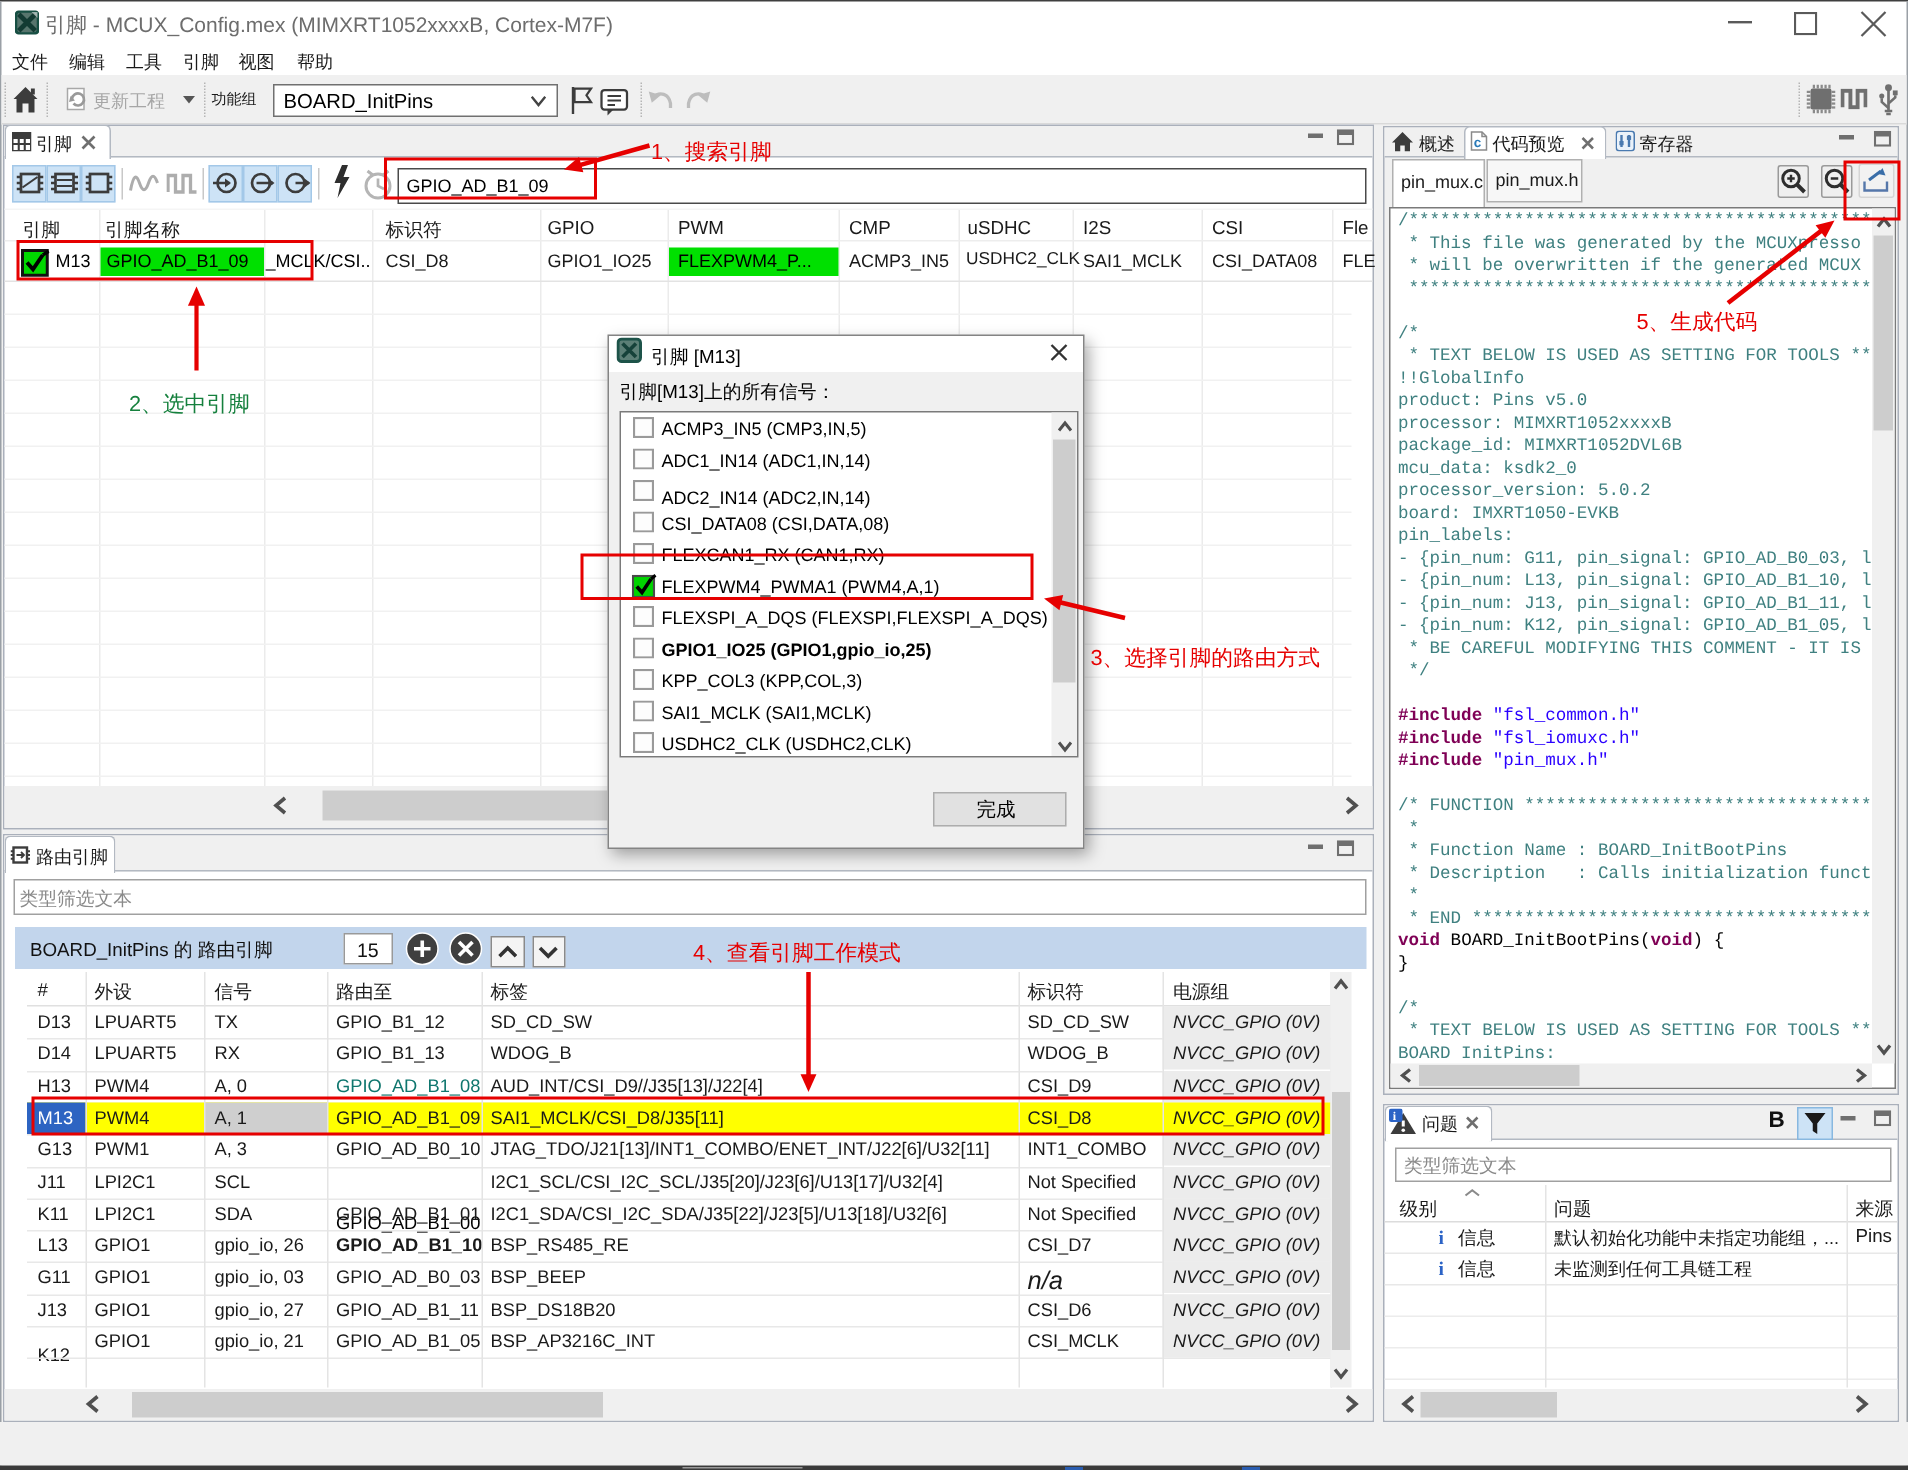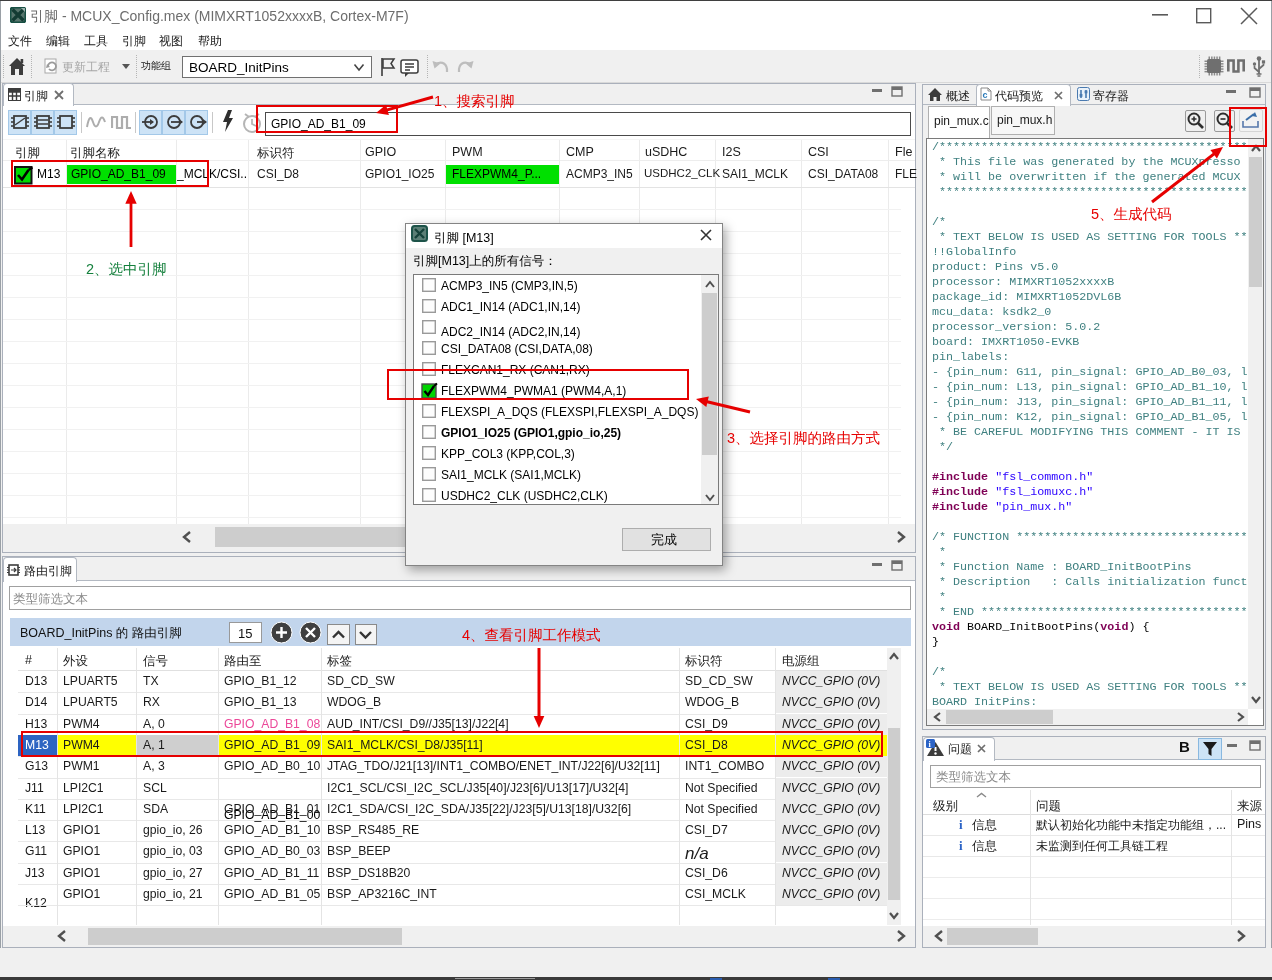--- a/index.html
+++ b/index.html
@@ -321,21 +321,21 @@
 <div class="ab" style="left:143px;top:695.3px;font-size:12.2px;color:#1a1a1a;font-weight:normal;white-space:nowrap;">RX</div>
 <div class="ab" style="left:224px;top:695.3px;font-size:12.2px;color:#1a1a1a;font-weight:normal;white-space:nowrap;">GPIO_B1_13</div>
 <div class="ab" style="left:327px;top:695.3px;font-size:12.2px;color:#1a1a1a;font-weight:normal;white-space:nowrap;width:350px;overflow:hidden">WDOG_B</div>
 <div class="ab" style="left:685px;top:695.3px;font-size:12.2px;color:#1a1a1a;font-weight:normal;white-space:nowrap;">WDOG_B</div>
 <div class="ab" style="left:782px;top:695.3px;font-size:12.2px;color:#1a1a1a;font-weight:normal;white-space:nowrap;font-style:italic">NVCC_GPIO (0V)</div>
 <div class="ab" style="left:18px;top:714px;width:869px;height:1px;background:#e8e8e8"></div>
 <div class="ab" style="left:775px;top:714px;width:112px;height:21px;background:#ececec"></div>
 <div class="ab" style="left:25px;top:716.6px;font-size:12.2px;color:#1a1a1a;font-weight:normal;white-space:nowrap;">H13</div>
 <div class="ab" style="left:63px;top:716.6px;font-size:12.2px;color:#1a1a1a;font-weight:normal;white-space:nowrap;">PWM4</div>
 <div class="ab" style="left:143px;top:716.6px;font-size:12.2px;color:#1a1a1a;font-weight:normal;white-space:nowrap;">A, 0</div>
-<div class="ab" style="left:224px;top:716.6px;font-size:12.2px;color:#ec4899;font-weight:normal;white-space:nowrap;">GPIO_AD_B1_08</div>
+<div class="ab" style="left:224px;top:716.6px;font-size:12.2px;color:#0f766e;font-weight:normal;white-space:nowrap;">GPIO_AD_B1_08</div>
 <div class="ab" style="left:327px;top:716.6px;font-size:12.2px;color:#1a1a1a;font-weight:normal;white-space:nowrap;width:350px;overflow:hidden">AUD_INT/CSI_D9//J35[13]/J22[4]</div>
 <div class="ab" style="left:685px;top:716.6px;font-size:12.2px;color:#1a1a1a;font-weight:normal;white-space:nowrap;">CSI_D9</div>
 <div class="ab" style="left:782px;top:716.6px;font-size:12.2px;color:#1a1a1a;font-weight:normal;white-space:nowrap;font-style:italic">NVCC_GPIO (0V)</div>
 <div class="ab" style="left:18px;top:735px;width:869px;height:1px;background:#e8e8e8"></div>
 <div class="ab" style="left:18px;top:735px;width:869px;height:21px;background:#ffff00"></div>
 <div class="ab" style="left:18px;top:735px;width:39px;height:21px;background:#2d64c2"></div>
 <div class="ab" style="left:136px;top:735px;width:82px;height:21px;background:#cfcfcf"></div>
 <div class="ab" style="left:25px;top:737.9px;font-size:12.2px;color:#fff;font-weight:normal;white-space:nowrap;">M13</div>
 <div class="ab" style="left:63px;top:737.9px;font-size:12.2px;color:#1a1a1a;font-weight:normal;white-space:nowrap;">PWM4</div>
 <div class="ab" style="left:143px;top:737.9px;font-size:12.2px;color:#1a1a1a;font-weight:normal;white-space:nowrap;">A, 1</div>
@@ -351,38 +351,38 @@
 <div class="ab" style="left:224px;top:759.2px;font-size:12.2px;color:#1a1a1a;font-weight:normal;white-space:nowrap;">GPIO_AD_B0_10</div>
 <div class="ab" style="left:327px;top:759.2px;font-size:12.2px;color:#1a1a1a;font-weight:normal;white-space:nowrap;width:350px;overflow:hidden">JTAG_TDO/J21[13]/INT1_COMBO/ENET_INT/J22[6]/U32[11]</div>
 <div class="ab" style="left:685px;top:759.2px;font-size:12.2px;color:#1a1a1a;font-weight:normal;white-space:nowrap;">INT1_COMBO</div>
 <div class="ab" style="left:782px;top:759.2px;font-size:12.2px;color:#1a1a1a;font-weight:normal;white-space:nowrap;font-style:italic">NVCC_GPIO (0V)</div>
 <div class="ab" style="left:18px;top:778px;width:869px;height:1px;background:#e8e8e8"></div>
 <div class="ab" style="left:775px;top:778px;width:112px;height:21px;background:#ececec"></div>
 <div class="ab" style="left:25px;top:780.5px;font-size:12.2px;color:#1a1a1a;font-weight:normal;white-space:nowrap;">J11</div>
 <div class="ab" style="left:63px;top:780.5px;font-size:12.2px;color:#1a1a1a;font-weight:normal;white-space:nowrap;">LPI2C1</div>
 <div class="ab" style="left:143px;top:780.5px;font-size:12.2px;color:#1a1a1a;font-weight:normal;white-space:nowrap;">SCL</div>
 <div class="ab" style="left:224px;top:775px;font-size:12.2px;color:#000000;font-weight:normal;white-space:nowrap;margin-top:33px;">GPIO_AD_B1_00</div>
-<div class="ab" style="left:327px;top:780.5px;font-size:12.2px;color:#1a1a1a;font-weight:normal;white-space:nowrap;width:350px;overflow:hidden">I2C1_SCL/CSI_I2C_SCL/J35[40]/J23[6]/U13[17]/U32[4]</div>
+<div class="ab" style="left:327px;top:780.5px;font-size:12.2px;color:#1a1a1a;font-weight:normal;white-space:nowrap;width:350px;overflow:hidden">I2C1_SCL/CSI_I2C_SCL/J35[20]/J23[6]/U13[17]/U32[4]</div>
 <div class="ab" style="left:685px;top:780.5px;font-size:12.2px;color:#1a1a1a;font-weight:normal;white-space:nowrap;">Not Specified</div>
 <div class="ab" style="left:782px;top:780.5px;font-size:12.2px;color:#1a1a1a;font-weight:normal;white-space:nowrap;font-style:italic">NVCC_GPIO (0V)</div>
 <div class="ab" style="left:18px;top:799px;width:869px;height:1px;background:#e8e8e8"></div>
 <div class="ab" style="left:775px;top:799px;width:112px;height:21px;background:#ececec"></div>
 <div class="ab" style="left:25px;top:801.8px;font-size:12.2px;color:#1a1a1a;font-weight:normal;white-space:nowrap;">K11</div>
 <div class="ab" style="left:63px;top:801.8px;font-size:12.2px;color:#1a1a1a;font-weight:normal;white-space:nowrap;">LPI2C1</div>
 <div class="ab" style="left:143px;top:801.8px;font-size:12.2px;color:#1a1a1a;font-weight:normal;white-space:nowrap;">SDA</div>
 <div class="ab" style="left:224px;top:801.8px;font-size:12.2px;color:#1a1a1a;font-weight:normal;white-space:nowrap;">GPIO_AD_B1_01</div>
 <div class="ab" style="left:327px;top:801.8px;font-size:12.2px;color:#1a1a1a;font-weight:normal;white-space:nowrap;width:350px;overflow:hidden">I2C1_SDA/CSI_I2C_SDA/J35[22]/J23[5]/U13[18]/U32[6]</div>
 <div class="ab" style="left:685px;top:801.8px;font-size:12.2px;color:#1a1a1a;font-weight:normal;white-space:nowrap;">Not Specified</div>
 <div class="ab" style="left:782px;top:801.8px;font-size:12.2px;color:#1a1a1a;font-weight:normal;white-space:nowrap;font-style:italic">NVCC_GPIO (0V)</div>
 <div class="ab" style="left:18px;top:820px;width:869px;height:1px;background:#e8e8e8"></div>
 <div class="ab" style="left:775px;top:820px;width:112px;height:21px;background:#ececec"></div>
 <div class="ab" style="left:25px;top:823.1px;font-size:12.2px;color:#1a1a1a;font-weight:normal;white-space:nowrap;">L13</div>
 <div class="ab" style="left:63px;top:823.1px;font-size:12.2px;color:#1a1a1a;font-weight:normal;white-space:nowrap;">GPIO1</div>
 <div class="ab" style="left:143px;top:823.1px;font-size:12.2px;color:#1a1a1a;font-weight:normal;white-space:nowrap;">gpio_io, 26</div>
-<div class="ab" style="left:224px;top:823.1px;font-size:12.2px;color:#1a1a1a;font-weight:normal;white-space:nowrap;">GPIO_AD_B1_10</div>
+<div class="ab" style="left:224px;top:823.1px;font-size:12.2px;color:#1a1a1a;font-weight:bold;white-space:nowrap;">GPIO_AD_B1_10</div>
 <div class="ab" style="left:327px;top:823.1px;font-size:12.2px;color:#1a1a1a;font-weight:normal;white-space:nowrap;width:350px;overflow:hidden">BSP_RS485_RE</div>
 <div class="ab" style="left:685px;top:823.1px;font-size:12.2px;color:#1a1a1a;font-weight:normal;white-space:nowrap;">CSI_D7</div>
 <div class="ab" style="left:782px;top:823.1px;font-size:12.2px;color:#1a1a1a;font-weight:normal;white-space:nowrap;font-style:italic">NVCC_GPIO (0V)</div>
 <div class="ab" style="left:18px;top:841px;width:869px;height:1px;background:#e8e8e8"></div>
 <div class="ab" style="left:775px;top:841px;width:112px;height:21px;background:#ececec"></div>
 <div class="ab" style="left:25px;top:844.4px;font-size:12.2px;color:#1a1a1a;font-weight:normal;white-space:nowrap;">G11</div>
 <div class="ab" style="left:63px;top:844.4px;font-size:12.2px;color:#1a1a1a;font-weight:normal;white-space:nowrap;">GPIO1</div>
 <div class="ab" style="left:143px;top:844.4px;font-size:12.2px;color:#1a1a1a;font-weight:normal;white-space:nowrap;">gpio_io, 03</div>
 <div class="ab" style="left:224px;top:844.4px;font-size:12.2px;color:#1a1a1a;font-weight:normal;white-space:nowrap;">GPIO_AD_B0_03</div>
 <div class="ab" style="left:327px;top:844.4px;font-size:12.2px;color:#1a1a1a;font-weight:normal;white-space:nowrap;width:350px;overflow:hidden">BSP_BEEP</div>

